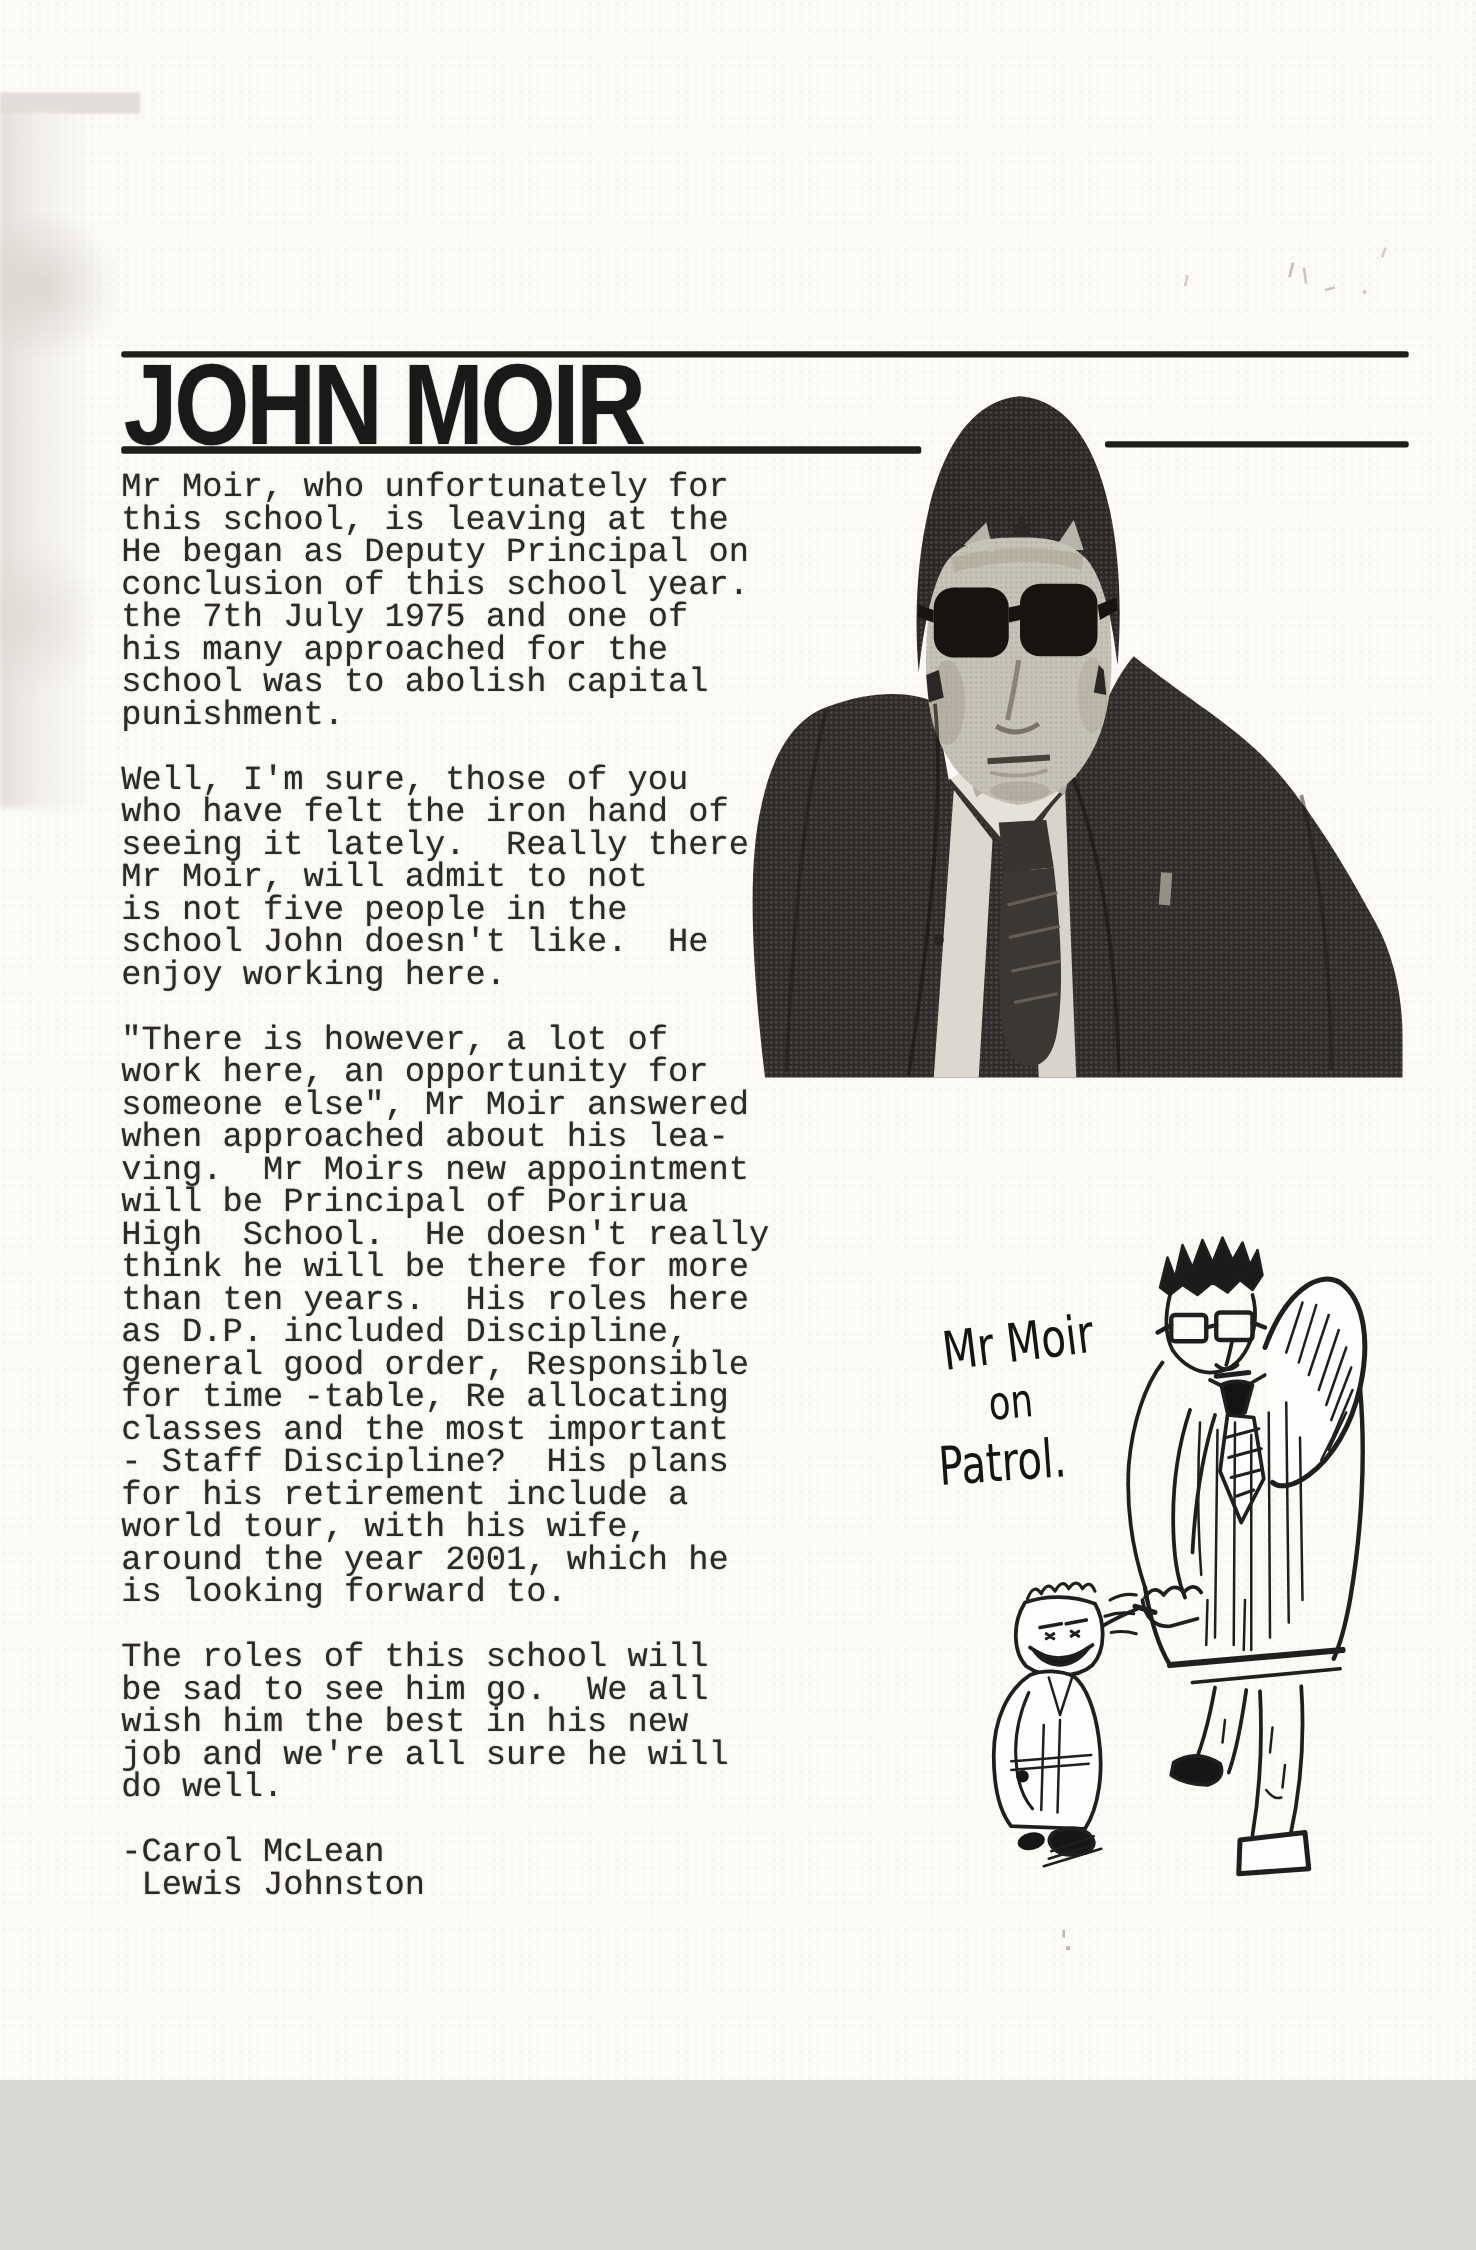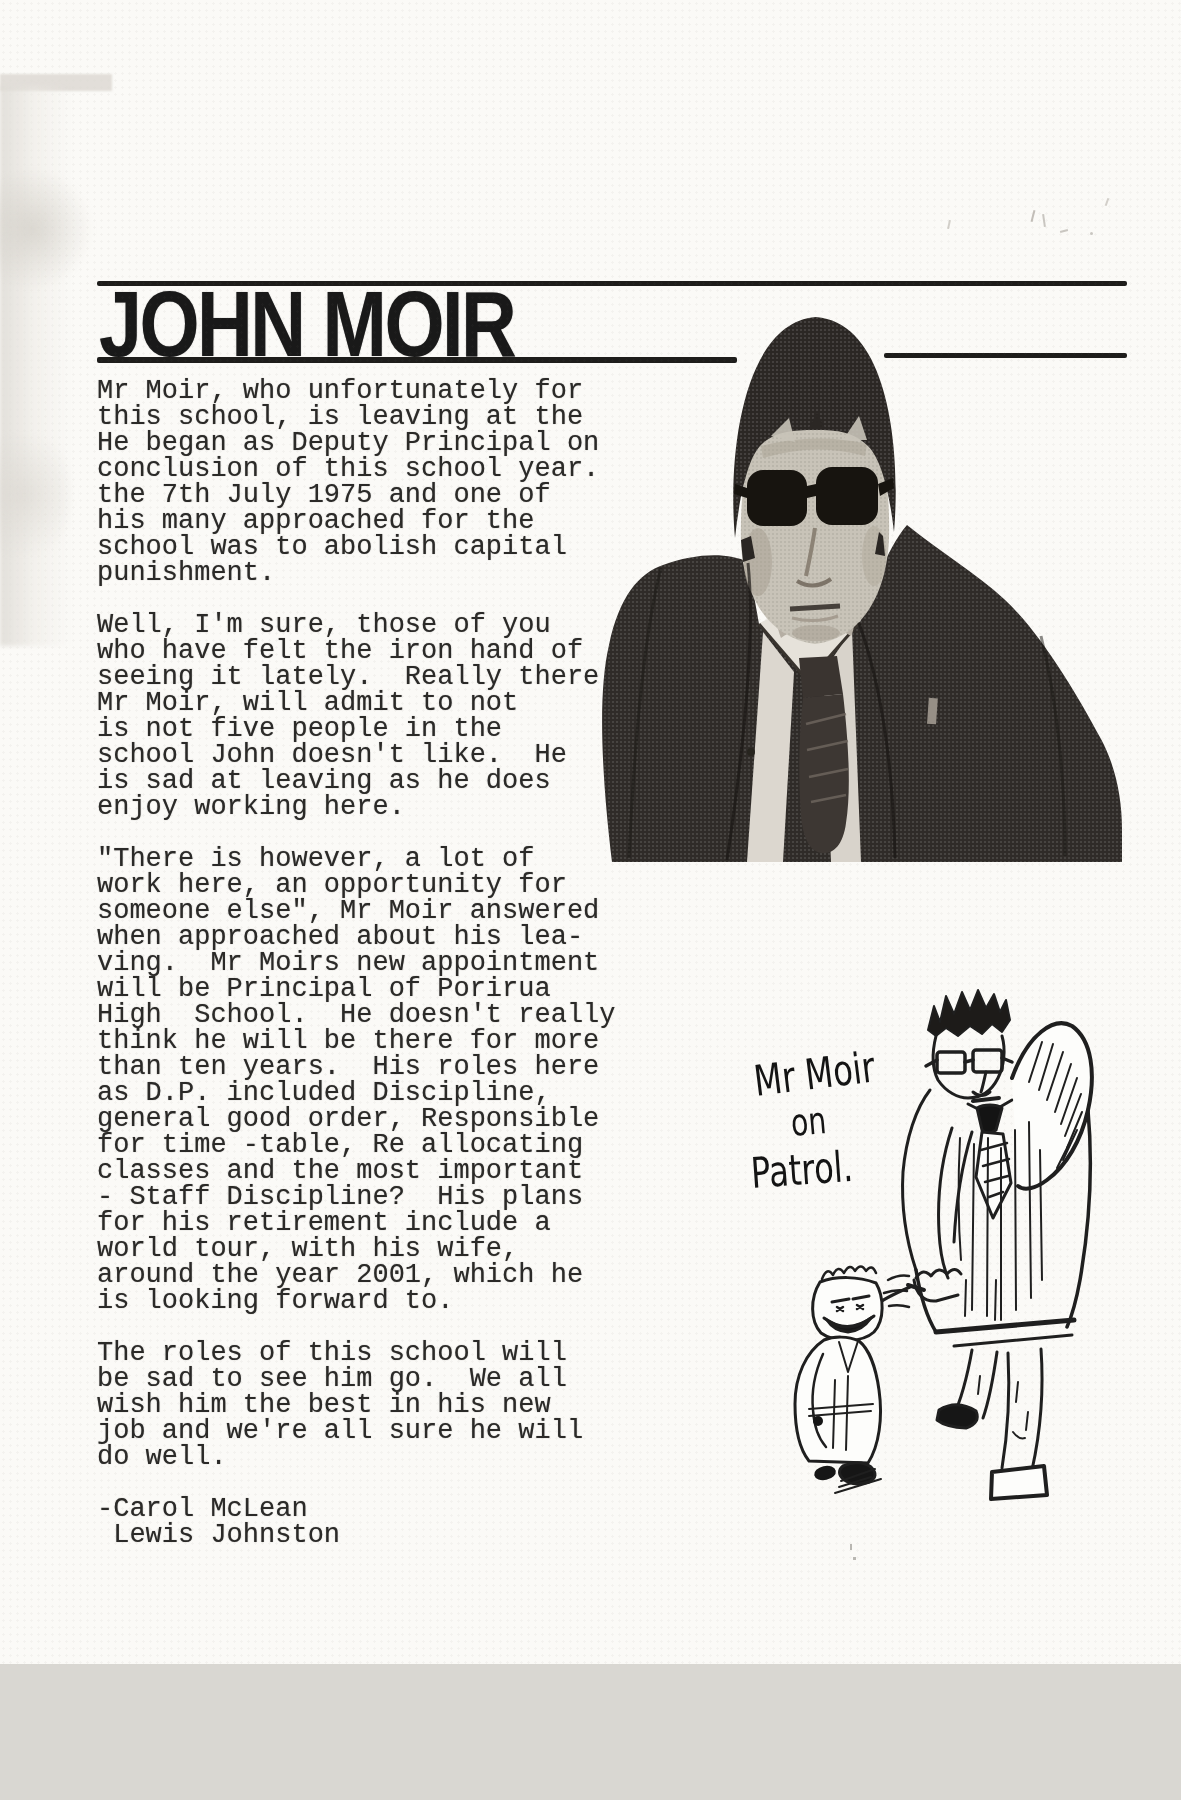--- a/index.html
+++ b/index.html
@@ -72,21 +72,20 @@
         <div class="tline">school was to abolish capital</div>
         <div class="tline">punishment.</div>
       </div>
     <div class="para">
         <div class="tline">Well, I'm sure, those of you</div>
         <div class="tline">who have felt the iron hand of</div>
         <div class="tline">seeing it lately.  Really there</div>
         <div class="tline">Mr Moir, will admit to not</div>
         <div class="tline">is not five people in the</div>
         <div class="tline">school John doesn't like.  He</div>
-        <div class="tline">is sad at leaving as he does</div>
         <div class="tline">enjoy working here.</div>
       </div>
     <div class="para">
         <div class="tline">"There is however, a lot of</div>
         <div class="tline">work here, an opportunity for</div>
         <div class="tline">someone else", Mr Moir answered</div>
         <div class="tline">when approached about his lea-</div>
         <div class="tline">ving.  Mr Moirs new appointment</div>
         <div class="tline">will be Principal of Porirua</div>
         <div class="tline">High  School.  He doesn't really</div>

